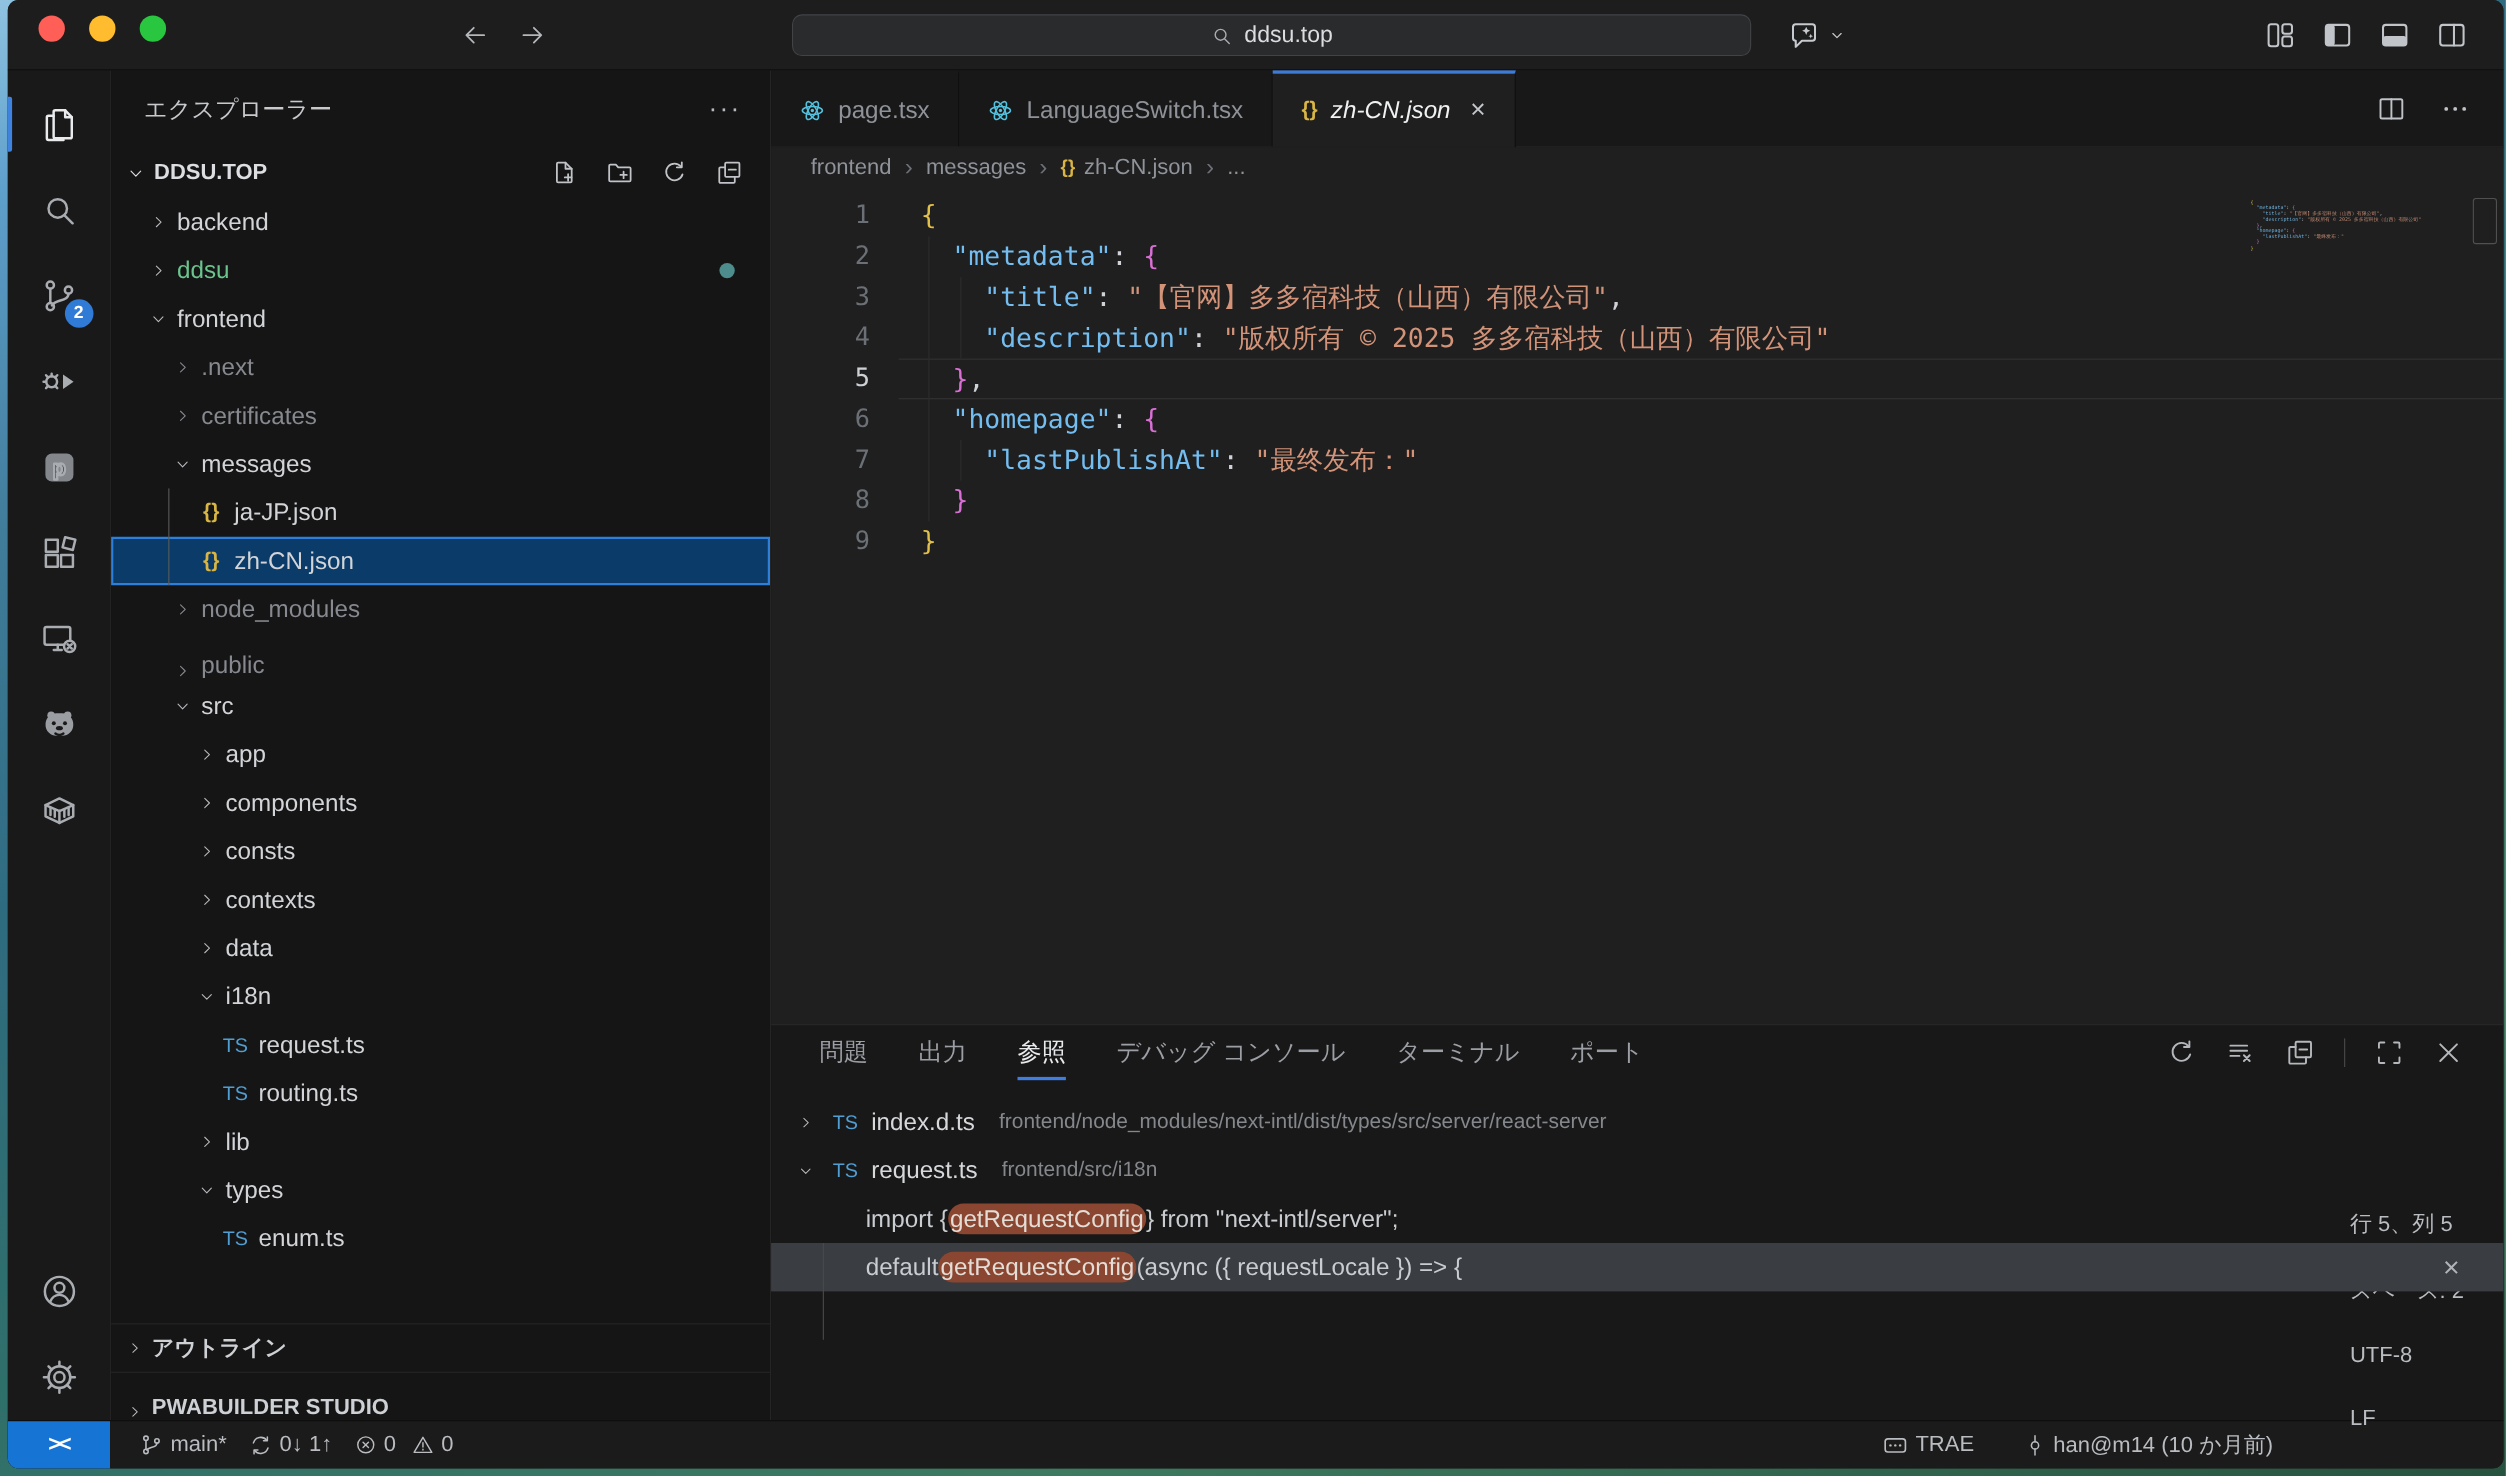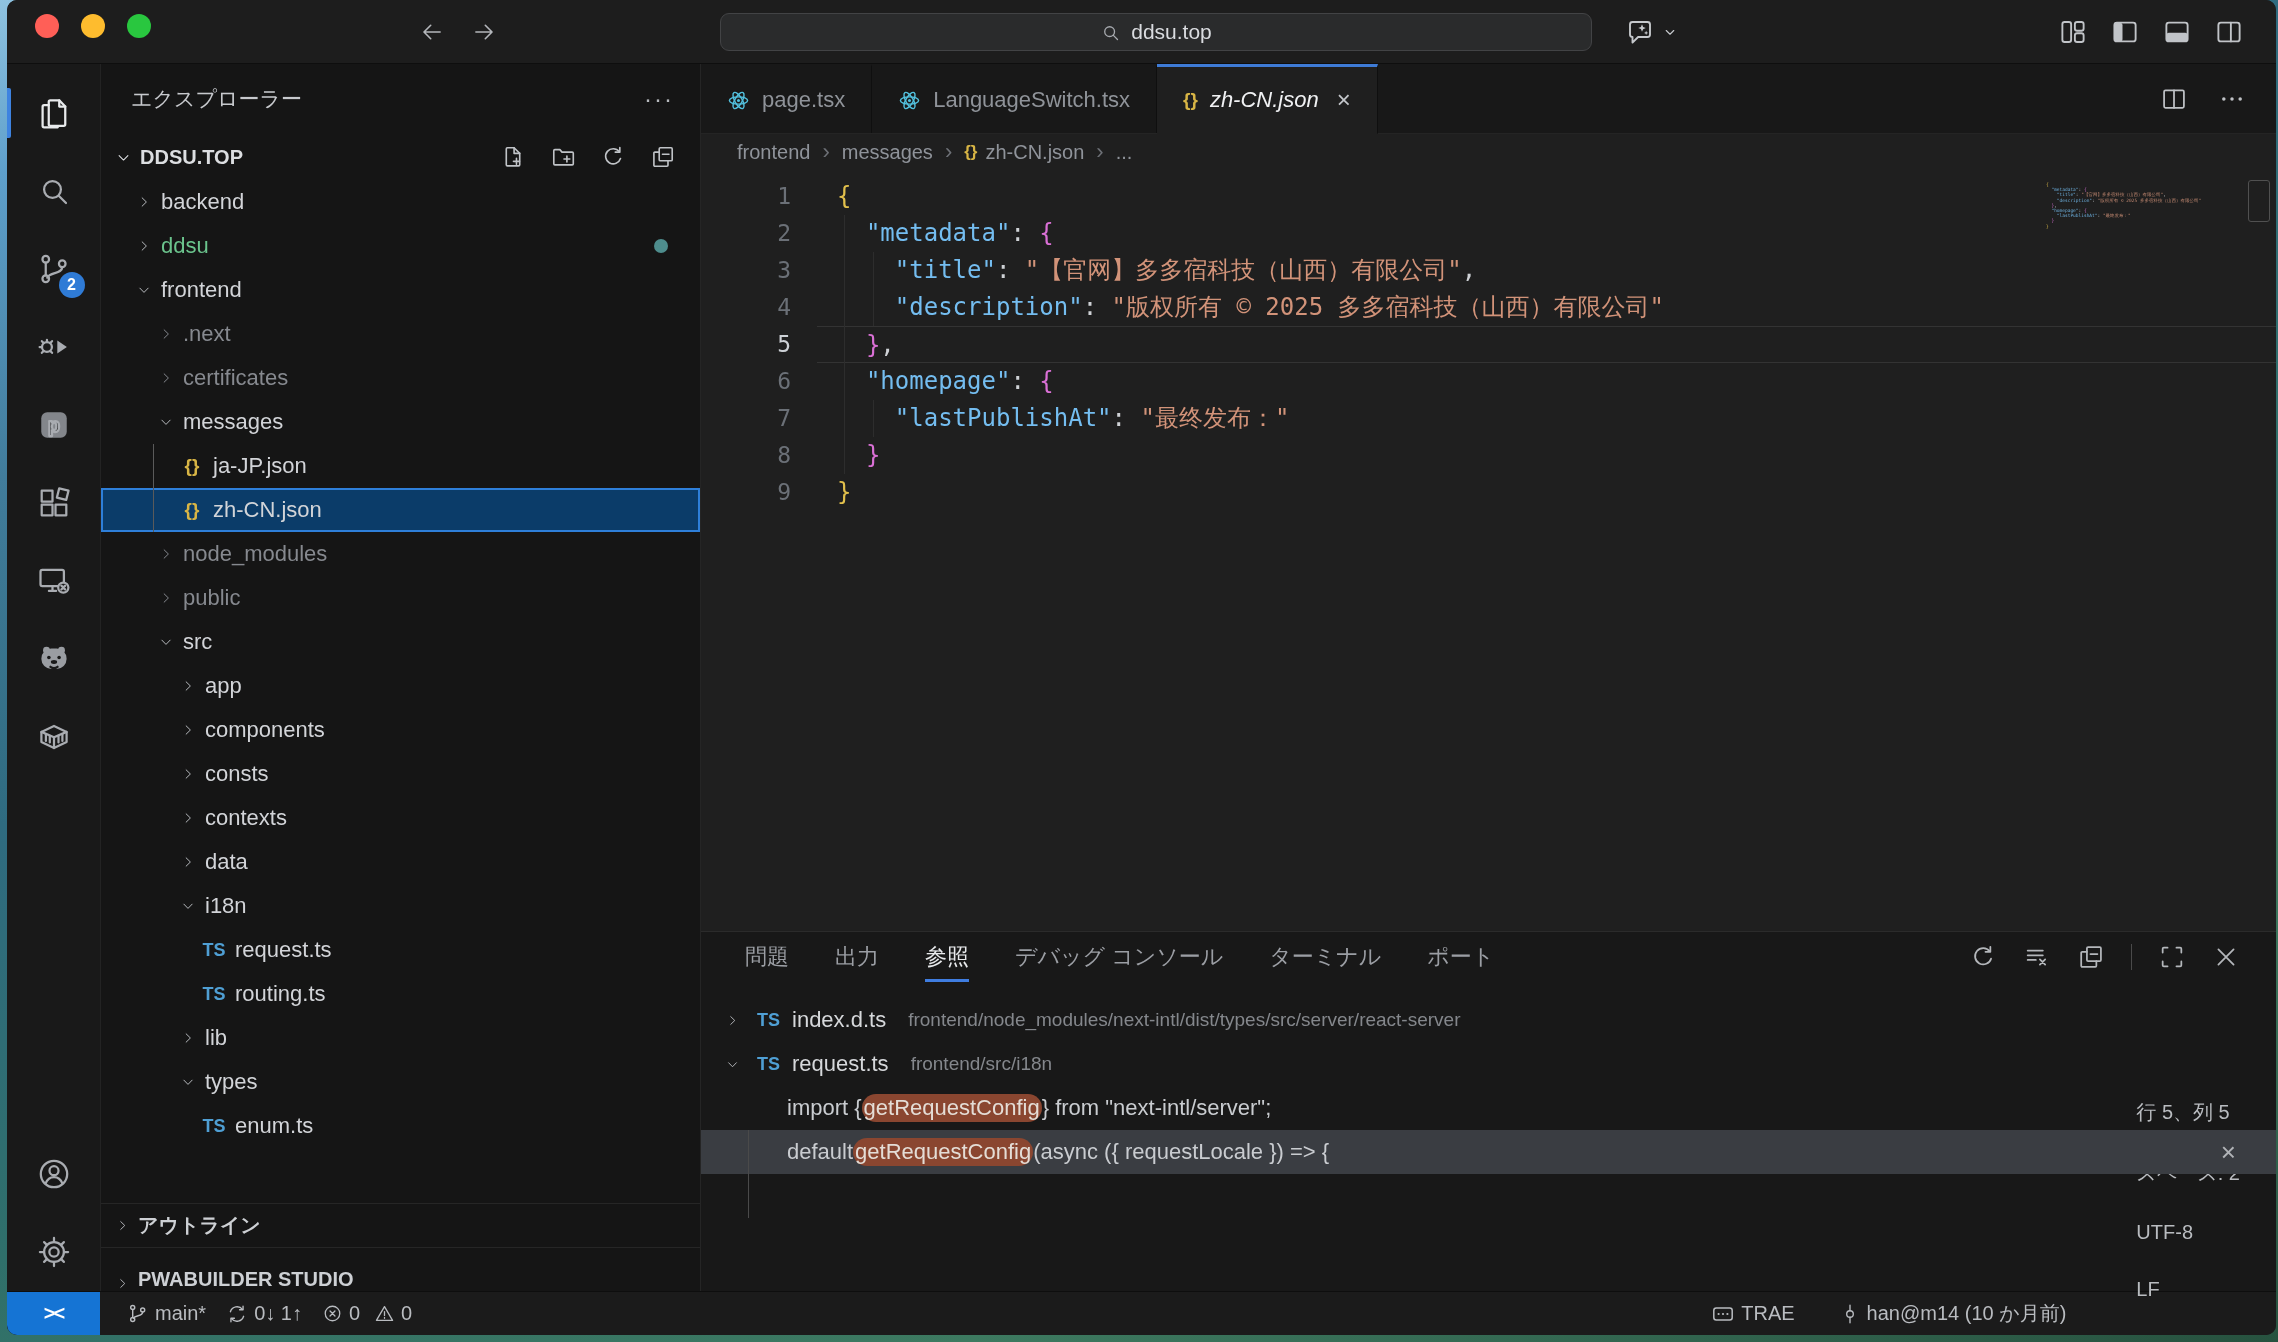--- a/index.html
+++ b/index.html
@@ -50,21 +50,21 @@
   .root-actions { display:flex; gap:24px; color:#c0c3c7; }
   .tree { flex:1; position:relative; overflow:hidden; }
   .trow { height:44px; display:flex; align-items:center; font-size:22px; color:#d2d4d8; position:relative; border:2px solid transparent; }
   .trow .chev { width:26px; display:flex; justify-content:center; color:#b6b9bd; flex:none; }
   .trow .slot { width:34px; display:flex; justify-content:center; flex:none; }
   .trow .tlabel { margin-left:4px; white-space:nowrap; }
   .trow.dim { color:#86898f; } .trow.dim .chev{ color:#86898f; }
   .trow.green { color:#6bc48d; }
   .trow.sel { background:#0b3c69; border:2px solid #2e7fd9; }
   .fi-json { color:#d8b545; font-weight:700; font-size:19px; }
-  .fi-ts { color:#4f9fd4; font-weight:700; font-size:18px; }
+  .fi-ts { color:#4f9fd4; font-weight:400; font-size:18px; }
   .gitdot { position:absolute; right:30px; width:14px; height:14px; border-radius:50%; background:#4e8d8d; }
   .tree-guide { position:absolute; left:52px; width:1px; background:#5a5a5a; }
   .side-sections { flex:none; }
   .side-section { height:44px; border-top:1px solid #262626; display:flex; align-items:center; padding-left:14px; gap:8px; color:#cdd0d4; font-size:20px; font-weight:600; }
   .side-section .chev { color:#b6b9bd; display:flex; }
   .side-section.strong { font-weight:700;align-items:flex-end; }
   
   .editorcol { flex:1; display:flex; flex-direction:column; min-width:0; }
   .tabbar { height:70px; background:#181818; display:flex; flex:none; position:relative; border-bottom:1px solid #242424; }
   .tab { display:flex; align-items:center; gap:12px; padding:0 26px; font-size:22px; color:#8f9399; border-right:1px solid #0f0f0f; border-top:3px solid transparent; background:#181818; }
@@ -394,21 +394,21 @@
             <span class="tlabel">zh-CN.json</span>
           </div>
           <div class="trow dim" style="padding-left: 50px;">
             <span class="chev">
               <svg viewBox="0 0 24 24" width="16" height="16" fill="none" stroke="currentColor" stroke-width="1.5" stroke-linecap="round" stroke-linejoin="round">
                 <path d="M9.2 5.8l6.4 6.2-6.4 6.2"></path>
               </svg>
             </span>
             <span class="tlabel">node_modules</span>
           </div>
-          <div class="trow dim" style="padding-left: 50px;">
+          <div class="trow dim" style="padding-left: 50px; align-items: flex-end;">
             <span class="chev">
               <svg viewBox="0 0 24 24" width="16" height="16" fill="none" stroke="currentColor" stroke-width="1.5" stroke-linecap="round" stroke-linejoin="round">
                 <path d="M9.2 5.8l6.4 6.2-6.4 6.2"></path>
               </svg>
             </span>
             <span class="tlabel">public</span>
           </div>
           <div class="trow" style="padding-left: 50px;">
             <span class="chev">
               <svg viewBox="0 0 24 24" width="16" height="16" fill="none" stroke="currentColor" stroke-width="1.5" stroke-linecap="round" stroke-linejoin="round">

